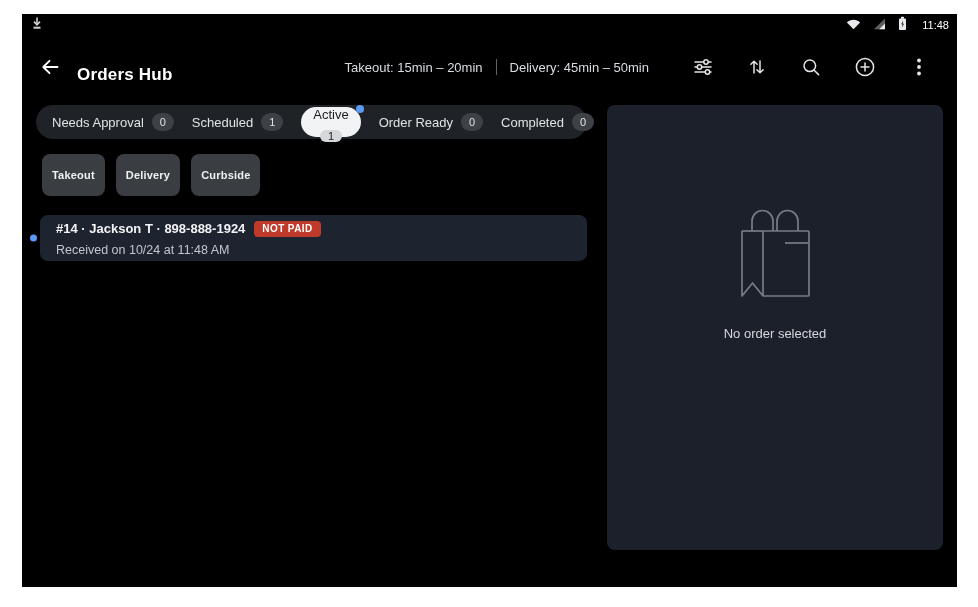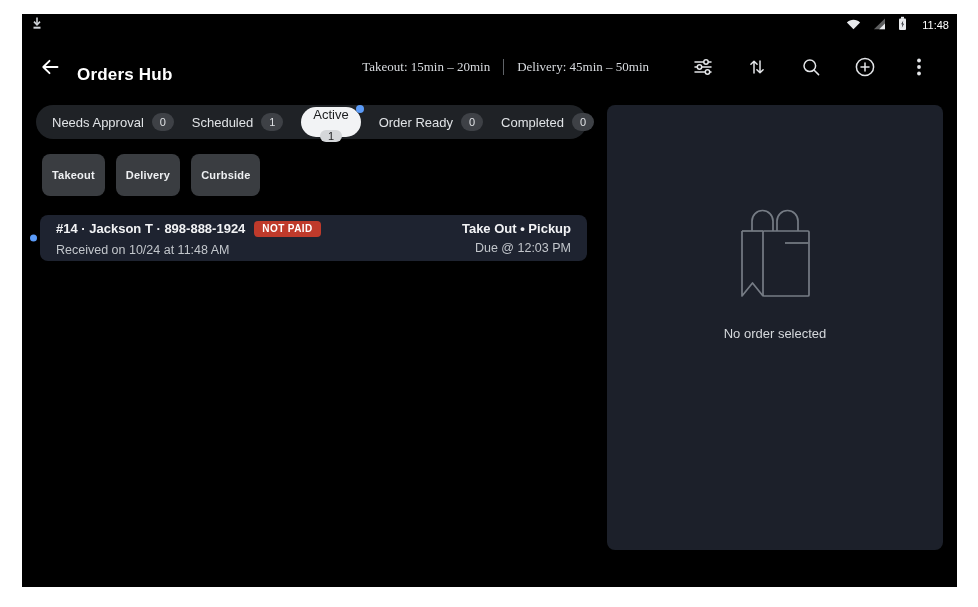--- a/index.html
+++ b/index.html
@@ -13,21 +13,21 @@
   }
   
   .status-bar{display:flex;justify-content:space-between;align-items:center;height:20px;padding:2px 8px 0 8px;box-sizing:border-box;}
   .status-right{display:flex;align-items:center;gap:12px;justify-content:space-between;}
   .status-time{font-size:11px;color:#fff;margin-left:3px;}
   
   .app-bar{display:flex;align-items:center;height:50px;padding:0 18px 0 14px;margin-top:8px;}
   .icon-btn{background:none;border:none;padding:0;display:flex;align-items:center;justify-content:center;cursor:pointer;}
   .back-btn{width:28px;height:28px;}
   .page-title{font-size:17px;font-weight:700;color:#fff;margin:16px 0 0 13px;letter-spacing:.2px;}
-  .eta{margin-left:auto;display:flex;align-items:center;gap:13px;font-size:13px;color:#d9dce0;font-family:Liberation Serif, serif;}
+  .eta{margin-left:auto;display:flex;align-items:center;gap:13px;font-size:13px;color:#d9dce0;}
   .eta-divider{width:1px;height:16px;background:#5f6368;}
   .actions{display:flex;align-items:center;margin-left:34px;gap:14px;}
   .action-btn{width:40px;height:40px;}
   
   .content{display:flex;align-items:flex-start;padding:0 14px;margin-top:13px;}
   .left-col{width:551px;}
   
   .tab-bar{height:34px;border-radius:17px;background:#1f2226;display:flex;align-items:center;justify-content:space-between;padding:0 16px;box-sizing:border-box;gap:18px;}
   .tab{display:flex;align-items:center;gap:8px;cursor:pointer;position:relative;height:34px;}
   .tab-label{font-size:13px;color:#e0e3e6;white-space:nowrap;}
@@ -183,24 +183,20 @@
 
       <div class="order-wrap">
         <span class="unread-dot"></span>
         <div class="order-card">
           <div class="order-main">
             <div>
               <span class="order-title">#14 · Jackson T · 898-888-1924</span><span class="badge-notpaid">NOT PAID</span>
             </div>
             <div class="order-sub">Received on 10/24 at 11:48 AM</div>
           </div>
-          <div class="order-side">
-            <div class="order-type">Take Out • Pickup</div>
-            <div class="order-due">Due @ 12:03 PM</div>
-          </div>
         </div>
       </div>
     </div>
 
     <div class="detail-panel">
       <span class="bag-icon">
         <svg width="72" height="92" viewBox="0 0 72 92" fill="none">
           <g stroke="#767c85" stroke-width="1.7" stroke-linejoin="round">
             <path d="M3 22 V87 L13.5 74 L24 87"></path>
             <path d="M3 22 H24"></path>

